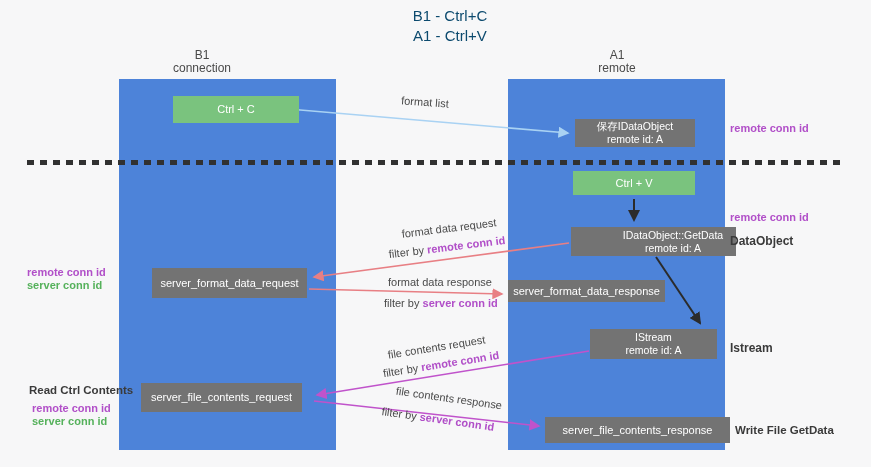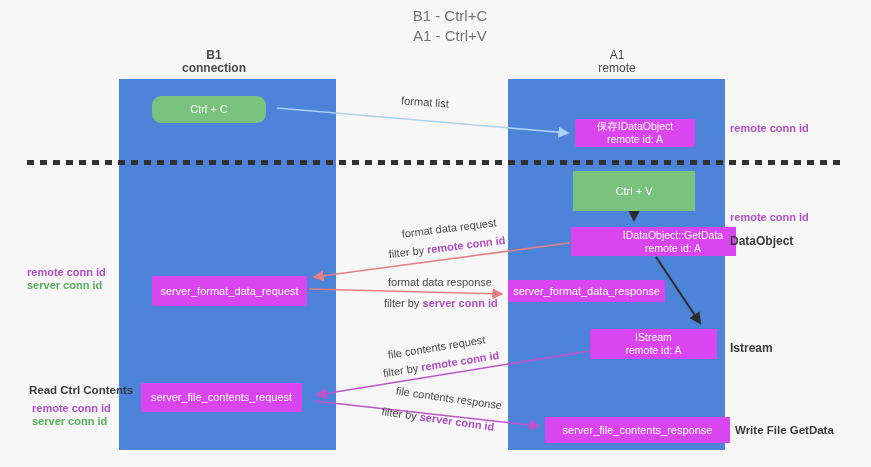--- a/index.html
+++ b/index.html
@@ -8,42 +8,42 @@
     background:#f7f7f8;
   }
   .canvas{
     position:relative;
     width:871px;height:467px;
     background:#f7f7f8;
     overflow:hidden;
   }
   .title{
     position:absolute;left:350px;top:6px;width:200px;
-    text-align:center;color:#737373;font-size:15px;line-height:20px;
+    text-align:center;color:#0c4a6e;font-size:15px;line-height:20px;
   }
   .col-header{
     position:absolute;width:200px;text-align:center;
     color:#4a4a4a;font-size:12px;line-height:13px;top:49px;
   }
   .col{
     position:absolute;top:79px;width:217px;height:371px;
     background:#4d83d9;z-index:1;
   }
   .dashes{
     position:absolute;left:27px;top:160px;width:815px;height:5px;z-index:2;
     background:repeating-linear-gradient(90deg,#313131 0 7px,transparent 7px 13px);
   }
   svg.arrows{position:absolute;left:0;top:0;z-index:2;}
   .box{
     position:absolute;z-index:3;
     display:flex;align-items:center;justify-content:center;flex-direction:column;
     color:#fff;font-size:11px;line-height:13px;text-align:center;
   }
   .green{background:#7ac37e;}
-  .orange{background:#d946ef;}
+  .orange{background:#737373;}
   .small{font-size:10.5px;}
   .albl{
     position:absolute;z-index:4;color:#4a4a4a;font-size:11px;text-align:center;
     white-space:nowrap;
   }
   .conn{font-weight:bold;}
   .purple{color:#b14fc8;}
   .greentxt{color:#55b15b;}
   .sidelbl{
     position:absolute;z-index:4;font-size:11px;font-weight:bold;line-height:13px;
@@ -57,21 +57,21 @@
 </head>
 <body>
 
 <div class="canvas">
 
   <div class="title">
     <div>B1 - Ctrl+C</div>
     <div>A1 - Ctrl+V</div>
   </div>
 
-  <div class="col-header" style="left:114px;font-weight:bold;">
+  <div class="col-header" style="left:102px;">
     <div>B1</div>
     <div>connection</div>
   </div>
   <div class="col-header" style="left:517px;">
     <div>A1</div>
     <div>remote</div>
   </div>
 
   <div class="col" style="left:119px;"></div>
   <div class="col" style="left:508px;"></div>
@@ -95,39 +95,39 @@
     </defs>
     <line x1="277" y1="108" x2="568" y2="133" stroke="#a9d2f3" stroke-width="1.6" marker-end="url(#ab)"></line>
     <line x1="634" y1="199" x2="634" y2="220" stroke="#2b2b2b" stroke-width="2" marker-end="url(#ak)"></line>
     <line x1="569" y1="243" x2="314" y2="277" stroke="#e87f84" stroke-width="1.6" marker-end="url(#as)"></line>
     <line x1="309" y1="289" x2="502" y2="294" stroke="#e87f84" stroke-width="1.6" marker-end="url(#as)"></line>
     <line x1="656" y1="257" x2="700" y2="323" stroke="#2b2b2b" stroke-width="2" marker-end="url(#ak)"></line>
     <line x1="589" y1="351" x2="317" y2="395" stroke="#c053cb" stroke-width="1.6" marker-end="url(#am)"></line>
     <line x1="314" y1="401" x2="539" y2="426" stroke="#c053cb" stroke-width="1.6" marker-end="url(#am)"></line>
   </svg>
 
-  <div class="box green" style="left:152px;top:96px;width:114px;height:27px;border-radius:9px;">
+  <div class="box green" style="left:173px;top:96px;width:126px;height:27px;">
     <div>Ctrl + C</div>
   </div>
 
   <div class="box orange small" style="left:575px;top:119px;width:120px;height:28px;">
     <div>保存IDataObject</div>
     <div>remote id: A</div>
   </div>
 
-  <div class="box green" style="left:573px;top:171px;width:122px;height:40px;">
+  <div class="box green" style="left:573px;top:171px;width:122px;height:24px;">
     <div>Ctrl + V</div>
   </div>
 
   <div class="box orange small" style="left:571px;top:227px;width:126px;height:29px;padding-left:39px;">
     <div>IDataObject::GetData</div>
     <div>remote id: A</div>
   </div>
 
-  <div class="box orange" style="left:152px;top:268px;width:155px;height:30px;margin-top:8px;">
+  <div class="box orange" style="left:152px;top:268px;width:155px;height:30px;">
     <div>server_format_data_request</div>
   </div>
 
   <div class="box orange" style="left:508px;top:280px;width:157px;height:22px;">
     <div>server_format_data_response</div>
   </div>
 
   <div class="box orange small" style="left:590px;top:329px;width:127px;height:30px;">
     <div>IStream</div>
     <div>remote id: A</div>

